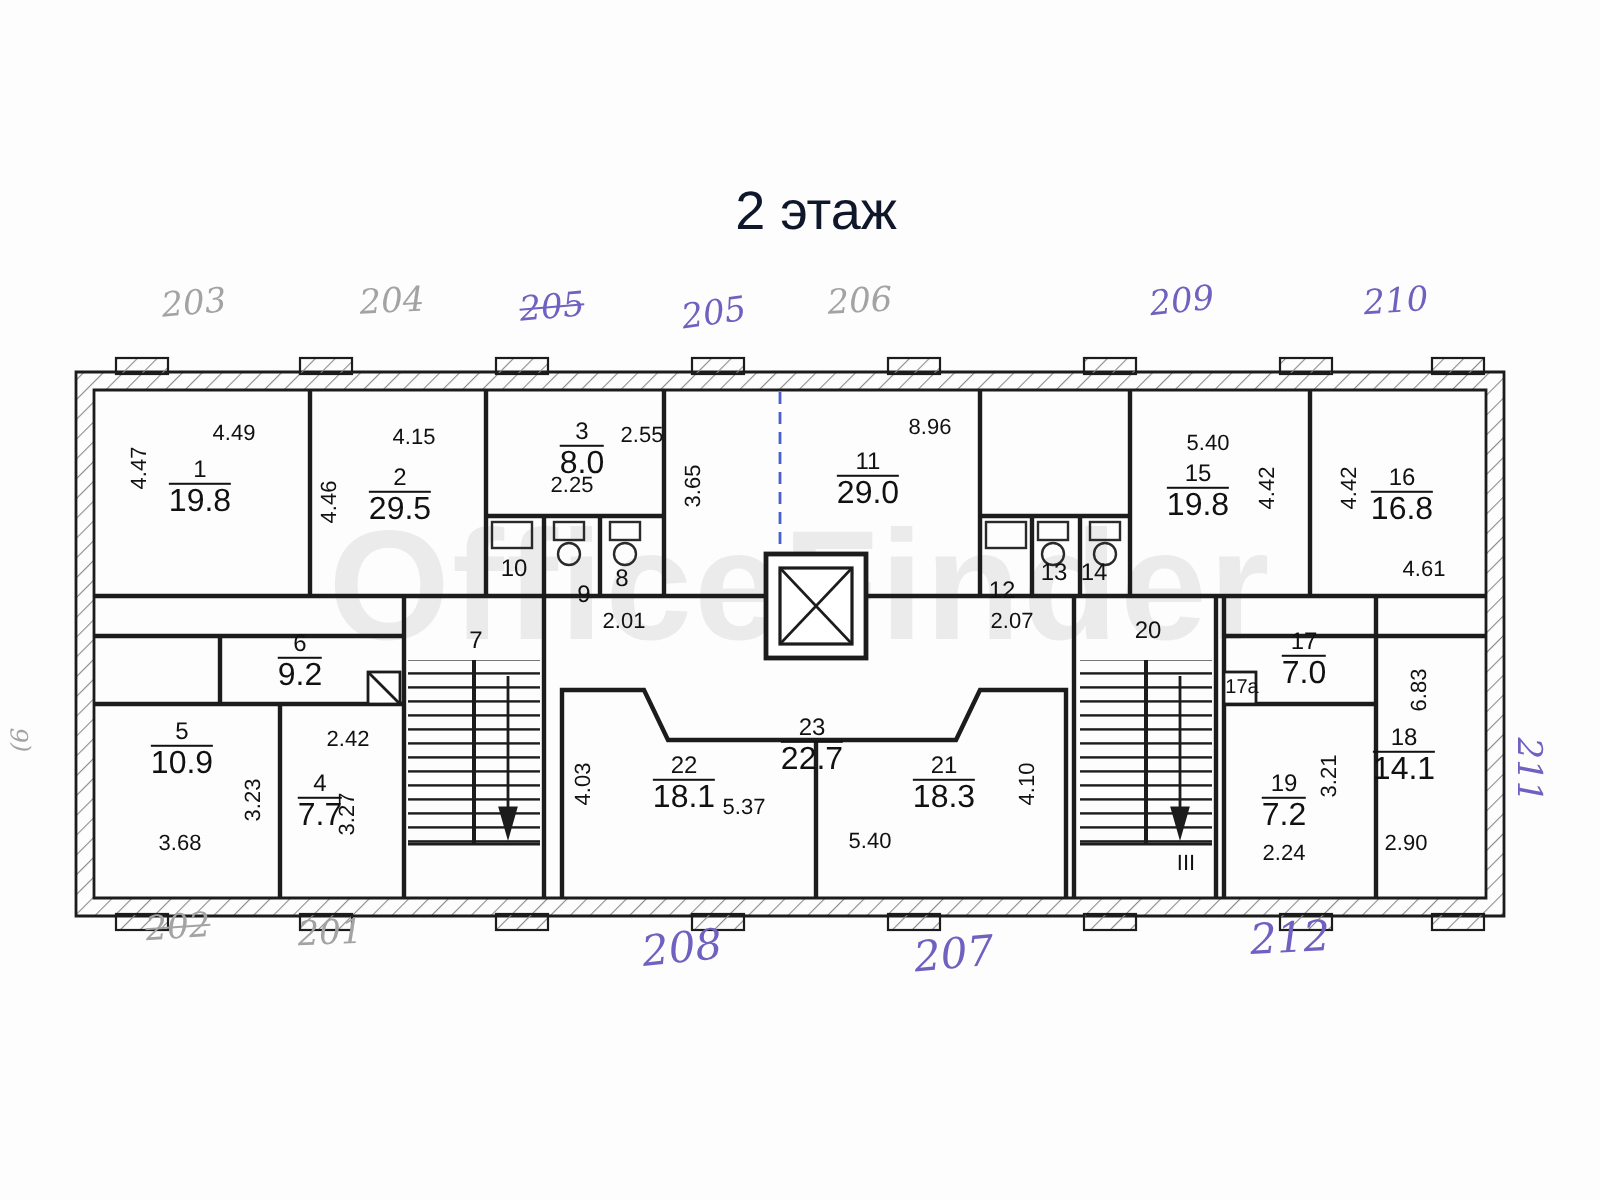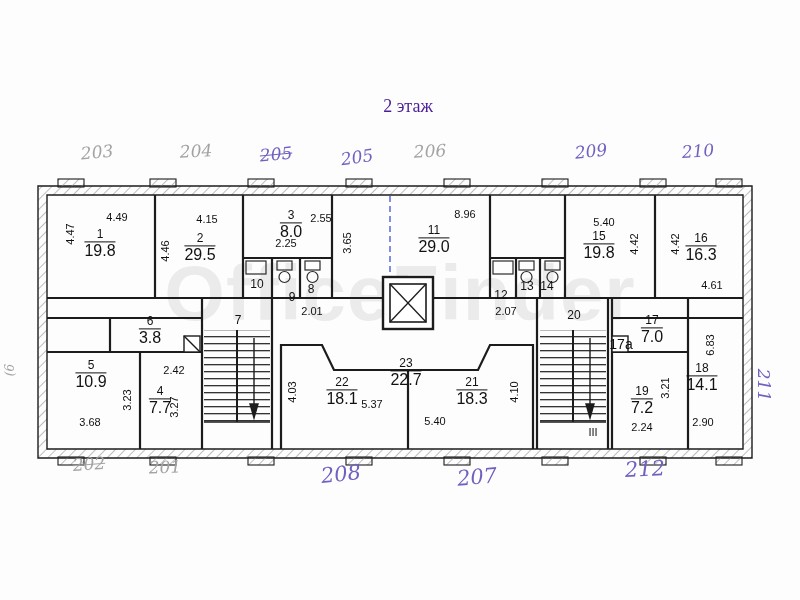--- a/index.html
+++ b/index.html
@@ -1,29 +1,29 @@
 <!DOCTYPE html>
 <html><head>
 <meta charset="utf-8">
 <style>
   *{margin:0;padding:0;box-sizing:border-box}
   html,body{width:800px;height:600px;background:#fdfdfd;overflow:hidden;
     font-family:"Liberation Sans",sans-serif;color:#111}
   .canvas{position:absolute;left:0;top:0;width:800px;height:600px}
   .title{position:absolute;left:408px;top:106px;transform:translate(-50%,-50%);
-    font-family:Liberation Serif, serif;font-size:18px;color:#4c1d95;white-space:nowrap}
+    font-family:Liberation Sans, sans-serif;font-size:27px;color:#0f172a;white-space:nowrap}
   .watermark{position:absolute;left:400px;top:293px;transform:translate(-50%,-50%);
     font-size:78px;font-weight:bold;letter-spacing:1px;color:rgba(125,125,125,0.14);
     white-space:nowrap;pointer-events:none}
   svg.plan{position:absolute;left:0;top:0}
   .rl{position:absolute;transform:translate(-50%,-50%);text-align:center;line-height:1.08;white-space:nowrap}
   .rl .n{display:block;font-size:12px;border-bottom:1.2px solid #111;padding:0 2px}
   .rl .a{display:block;font-size:16px}
   .pl{position:absolute;transform:translate(-50%,-50%);font-size:12px;white-space:nowrap}
-  .tiny{font-size:14px}
+  .tiny{font-size:10px}
   .dm{position:absolute;transform:translate(-50%,-50%);font-size:11px;white-space:nowrap}
   .dmv{transform:translate(-50%,-50%) rotate(-90deg)}
   .hw{position:absolute;transform:translate(-50%,-50%);font-style:italic;
     font-family:"DejaVu Serif",serif;font-size:17px;white-space:nowrap}
   .purple{color:#6f61c0}
   .gray{color:#a3a3a3}
   .big{font-size:21px}
   .strike{text-decoration:line-through}
 </style>
 </head>
@@ -155,25 +155,25 @@
   <div class="rl" style="left:434px;top:240px">
       <span class="n">11</span>
       <span class="a">29.0</span>
     </div>
   <div class="rl" style="left:599px;top:246px">
       <span class="n">15</span>
       <span class="a">19.8</span>
     </div>
   <div class="rl" style="left:701px;top:248px">
       <span class="n">16</span>
-      <span class="a">16.3</span>
+      <span class="a">16.8</span>
     </div>
   <div class="rl" style="left:150px;top:331px">
       <span class="n">6</span>
-      <span class="a">3.8</span>
+      <span class="a">9.2</span>
     </div>
   <div class="rl" style="left:91px;top:375px">
       <span class="n">5</span>
       <span class="a">10.9</span>
     </div>
   <div class="rl" style="left:160px;top:401px">
       <span class="n">4</span>
       <span class="a">7.7</span>
     </div>
   <div class="rl" style="left:406px;top:373px">

